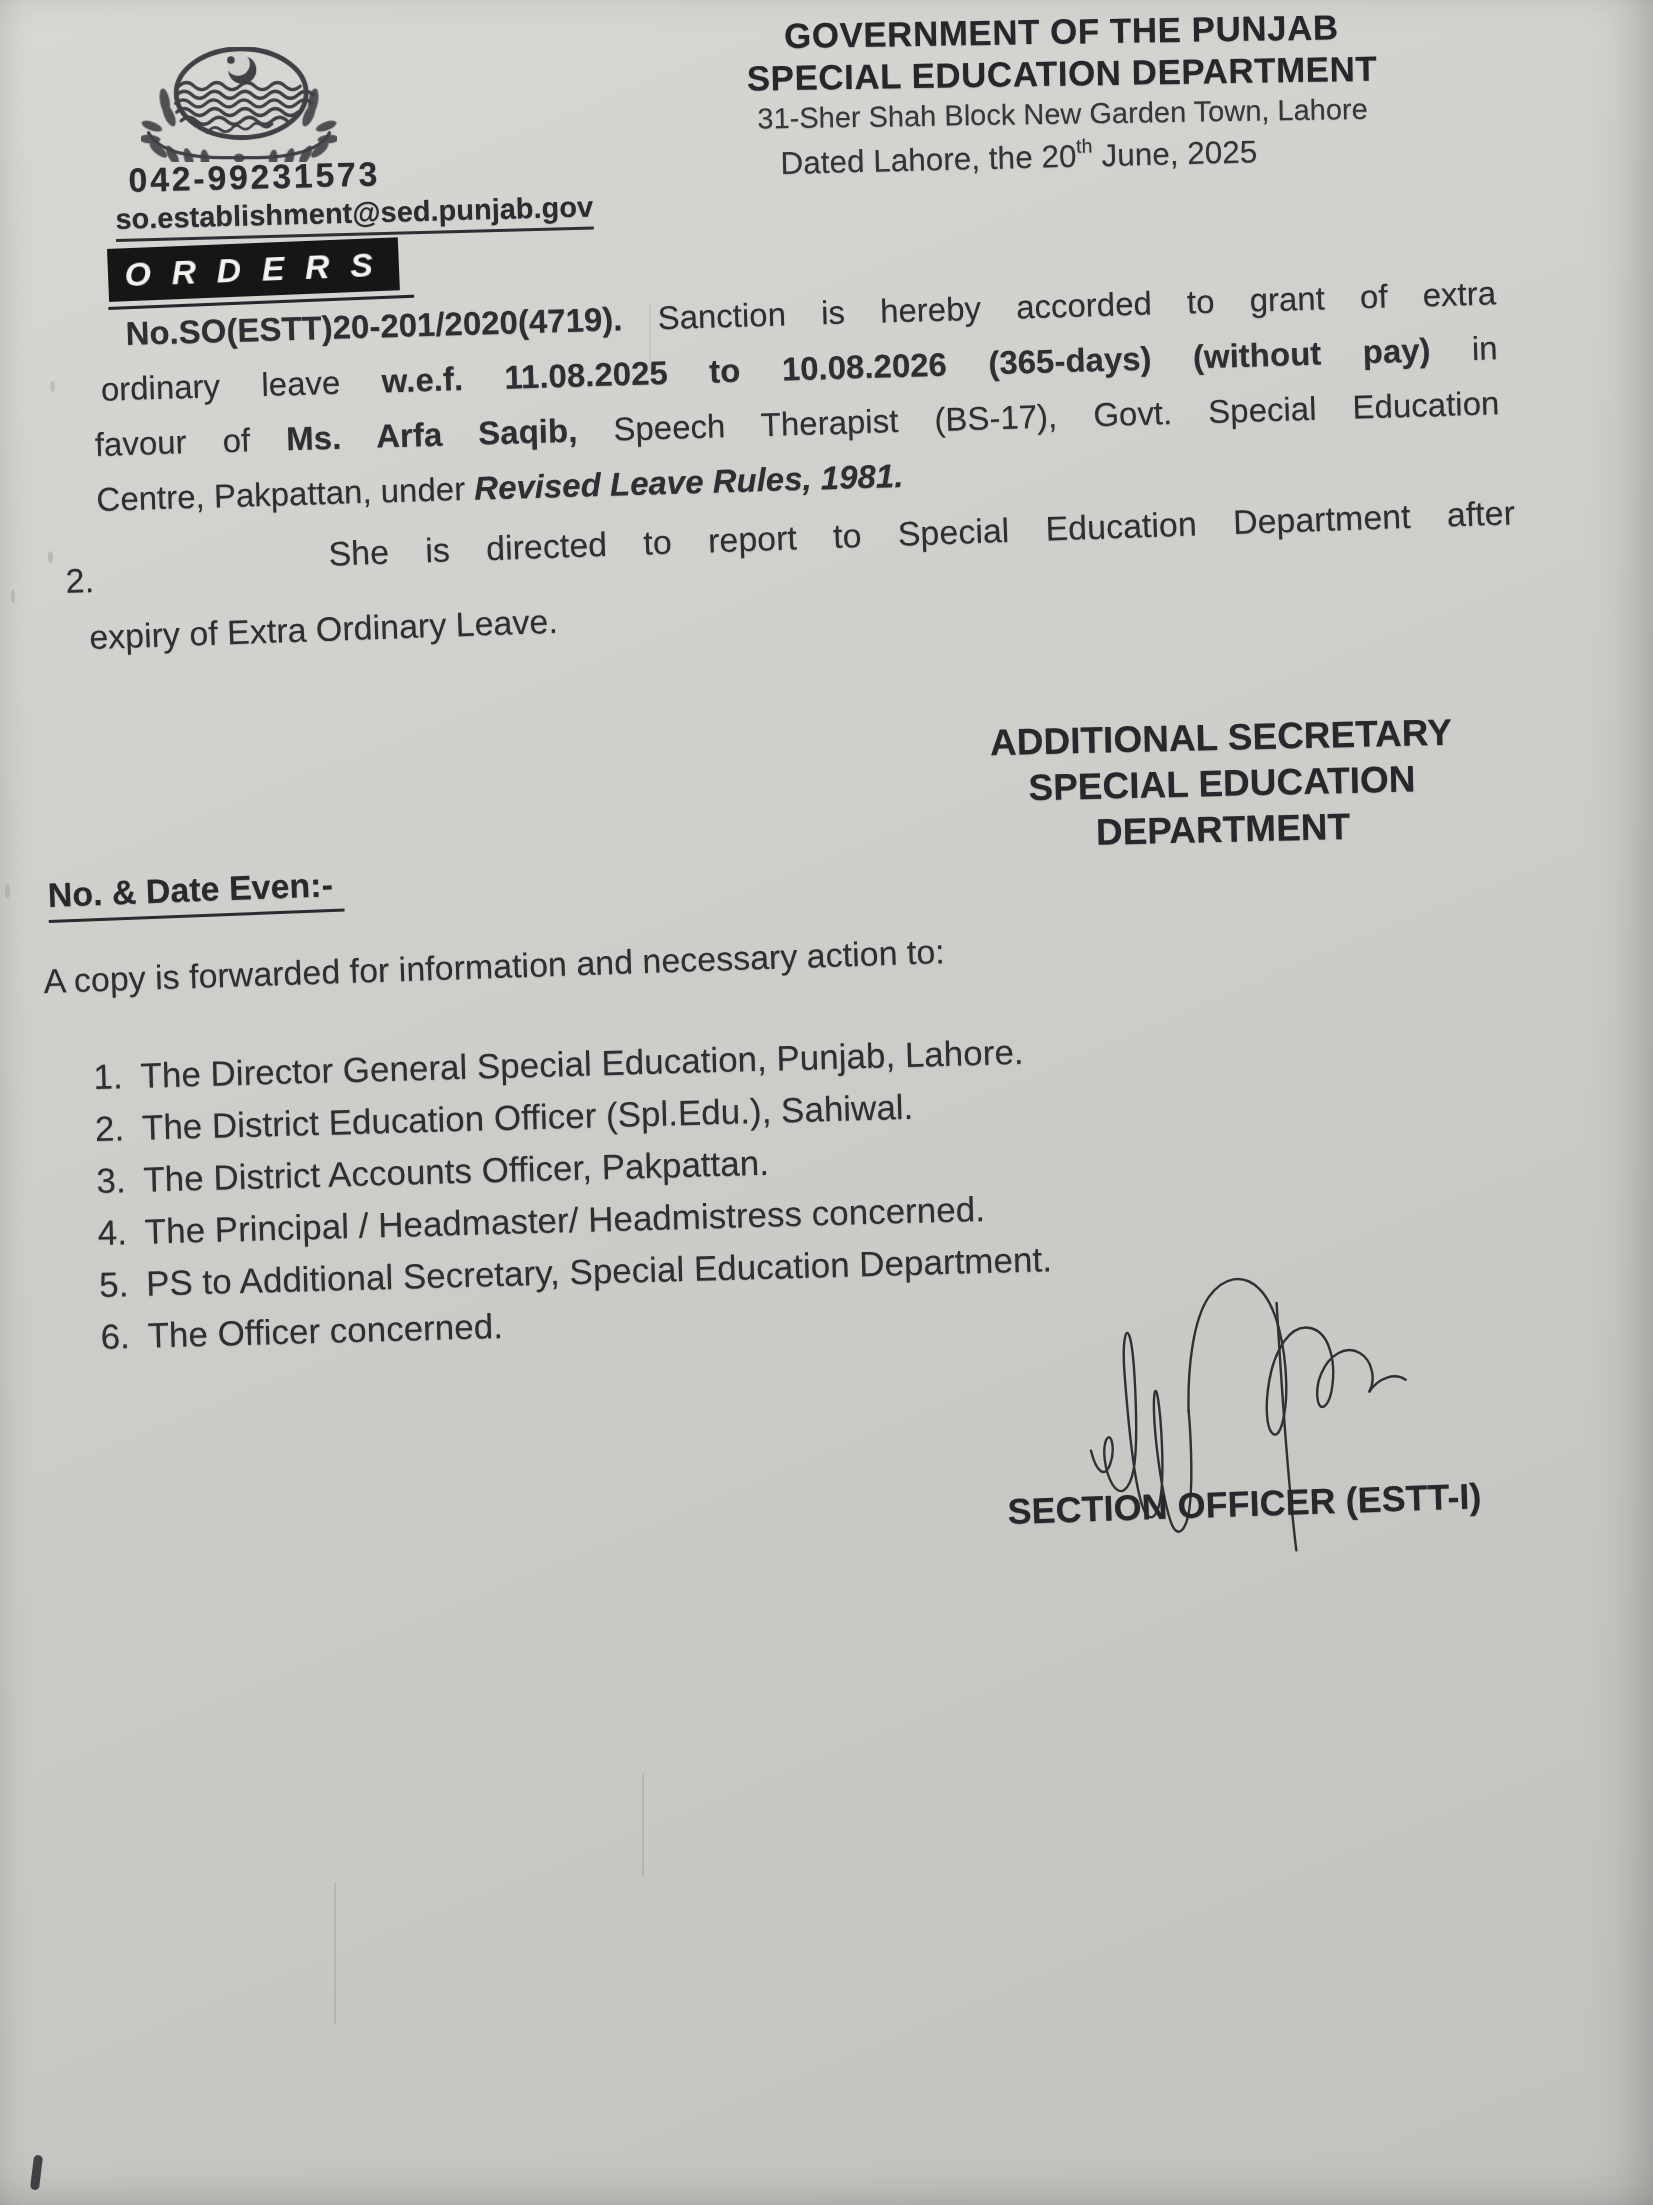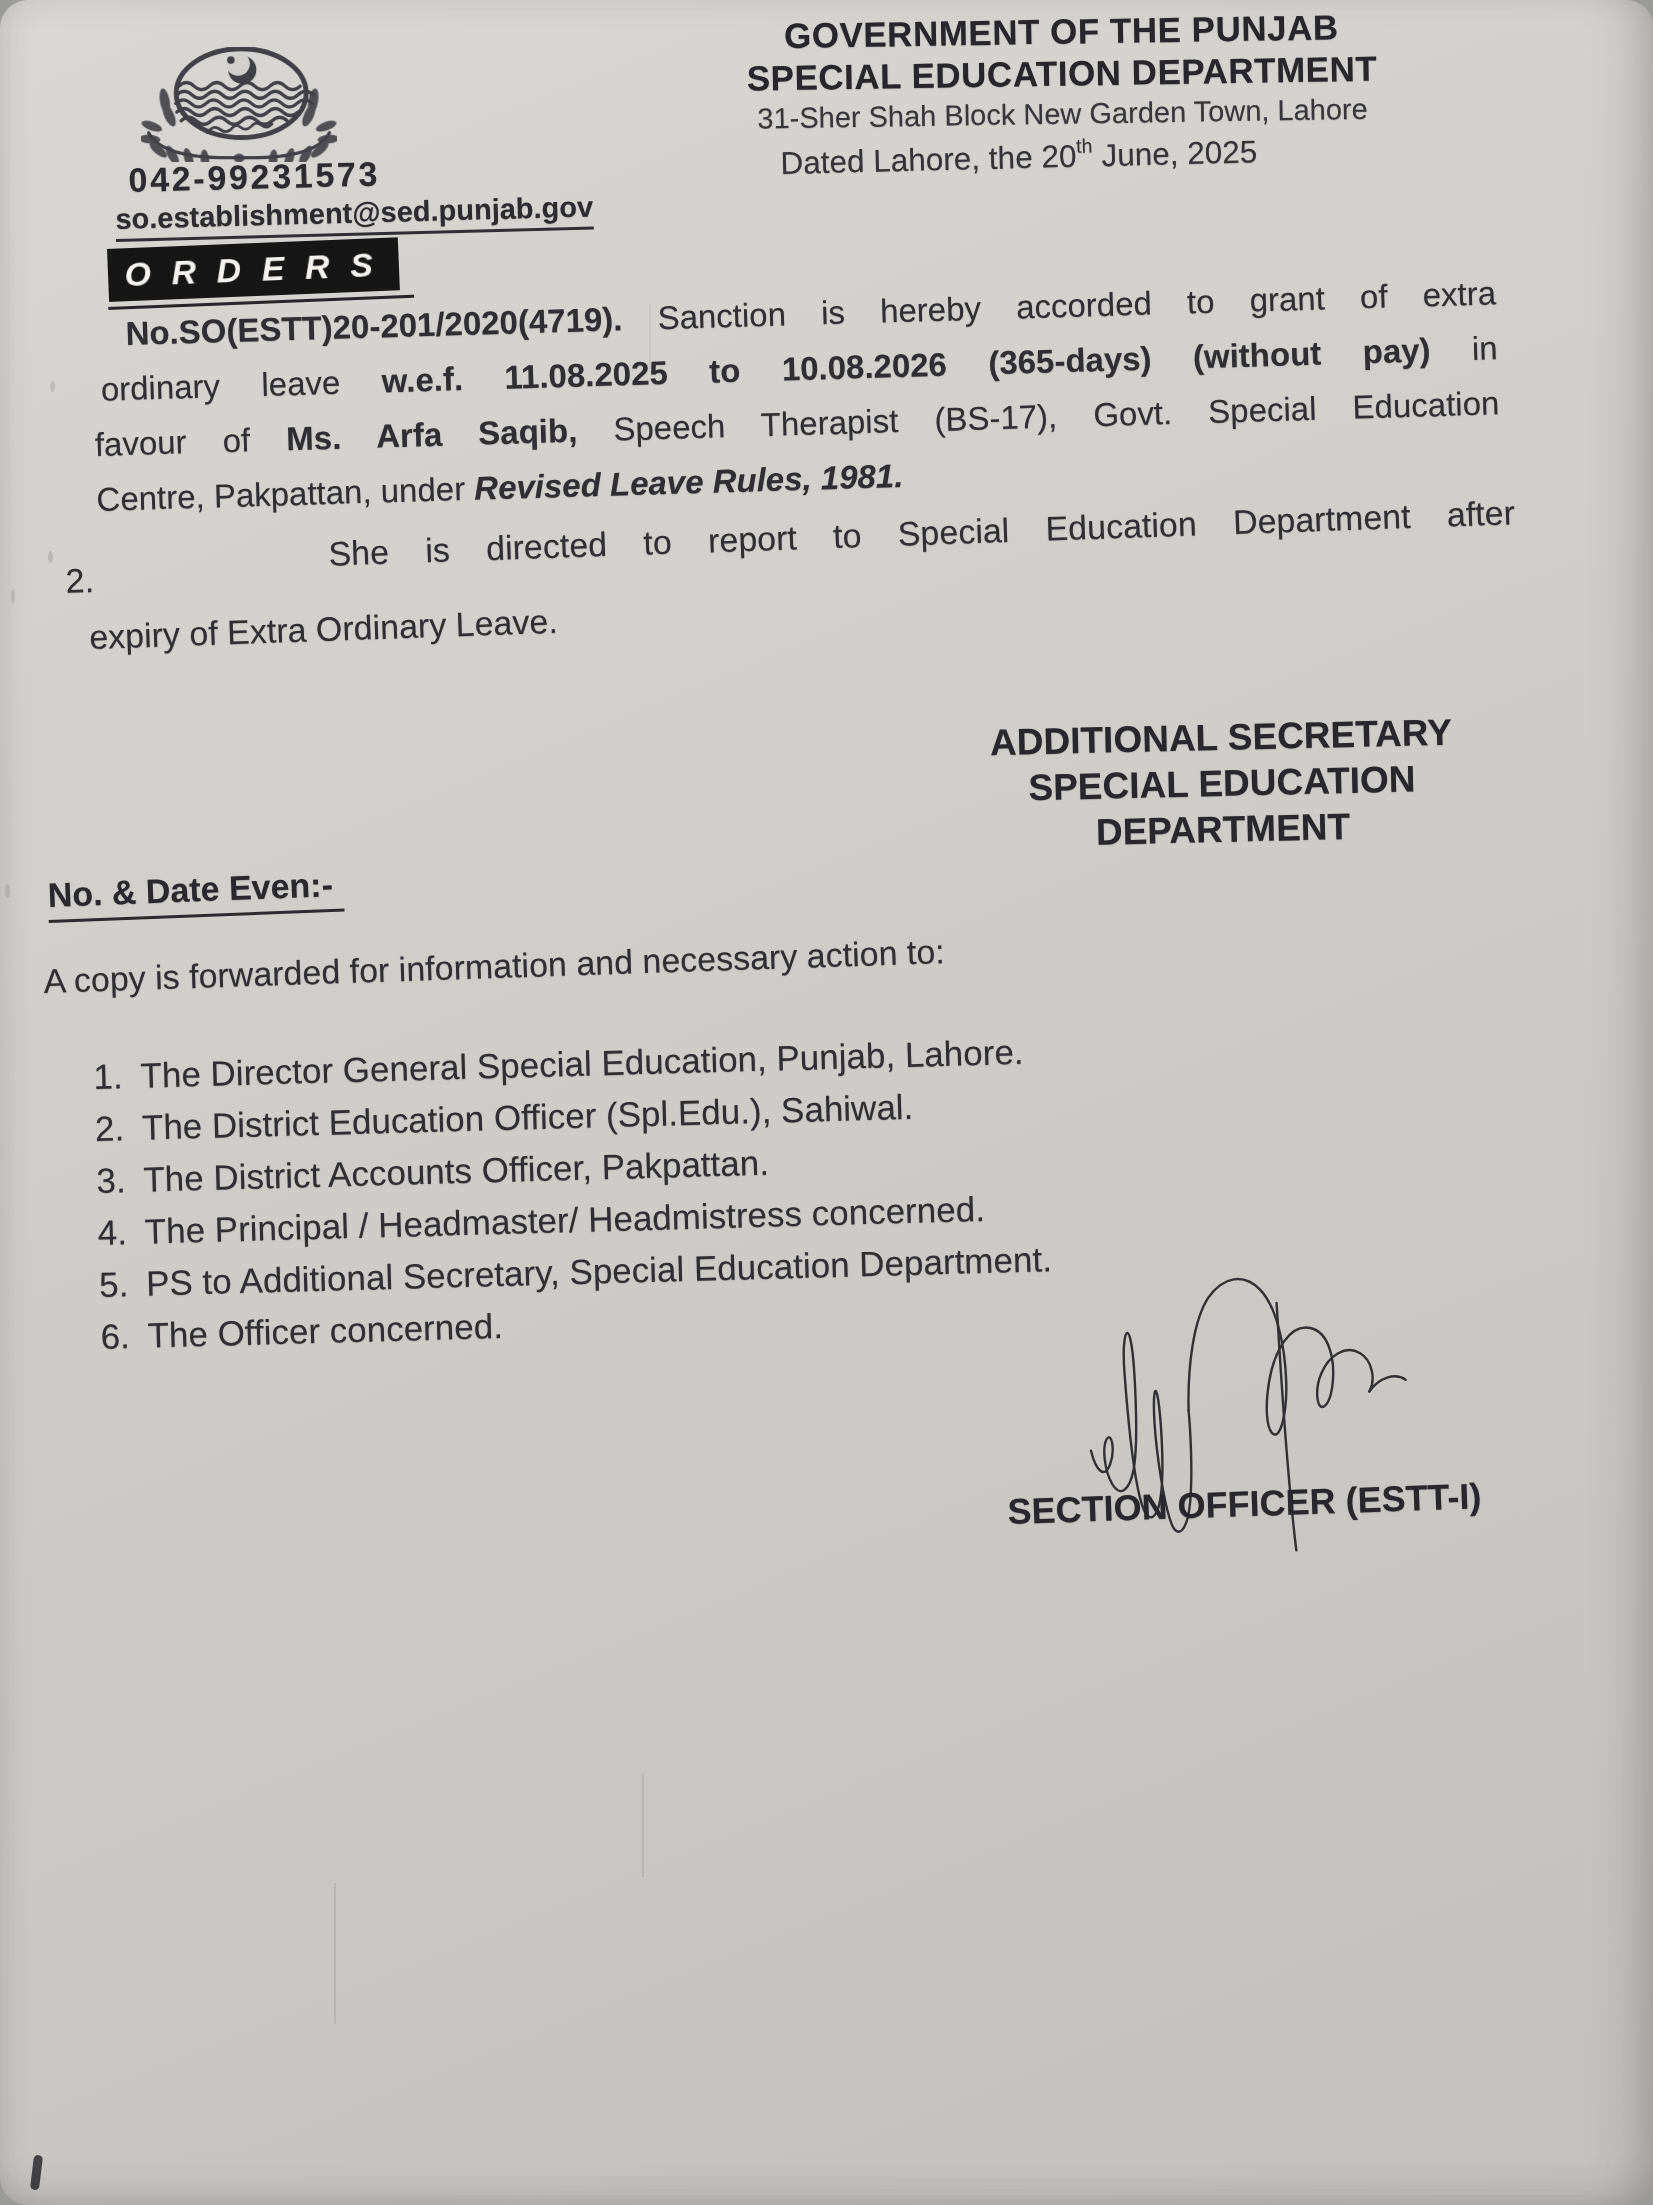--- a/index.html
+++ b/index.html
@@ -3,21 +3,20 @@
 <meta charset="utf-8">
 <style>
   html,body{margin:0;padding:0;background:#9a9a98;}
   .page{
     position:relative;width:1654px;height:2205px;overflow:hidden;
     font-family:"Liberation Sans",sans-serif;color:#2e2e33;
     background:linear-gradient(158deg,#d9d7d4 0%,#d2d0cc 30%,#cbc9c5 62%,#c3c1be 100%);
     box-shadow:inset -38px 0 49px -24.4px rgba(60,60,62,.28),
                inset 0 -27px 43px -22px rgba(60,60,62,.18),
                inset 22px 0 38px -27px rgba(60,60,62,.18);
-    border-radius:28px;
   }
   .page *{box-sizing:border-box;}
   .txt{text-shadow:0 0.5px 1.1px rgba(46,46,51,.35);}
   .abs{position:absolute;}
   .b{font-weight:700;}
   .bi{font-weight:700;font-style:italic;}
 
   
   .hdr{left:722px;top:16.3px;width:678px;text-align:center;transform:rotate(-.9deg);transform-origin:left top;}
   .hdr .org{font-size:35px;font-weight:700;line-height:42px;color:#26262b;letter-spacing:0.5px;}

